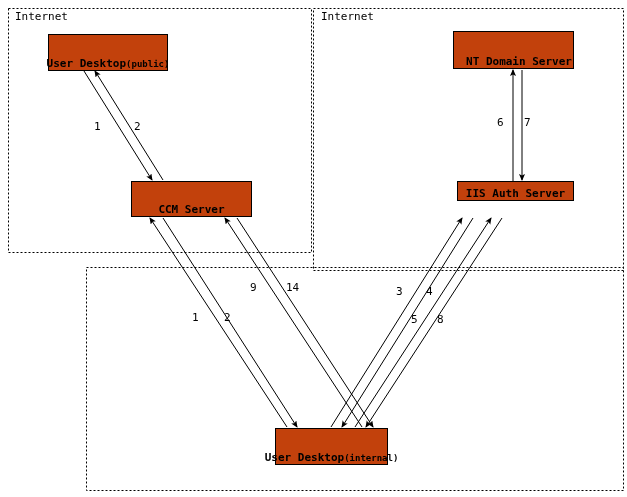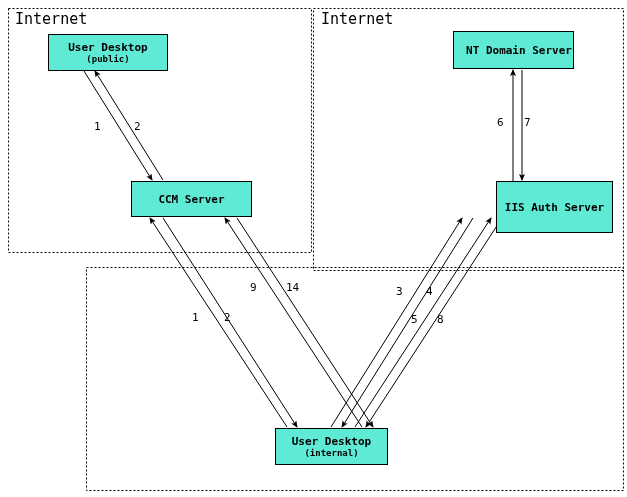--- a/index.html
+++ b/index.html
@@ -18,33 +18,32 @@
   #diagram-svg {
     position: absolute;
     left: 0;
     top: 0;
     width: 627px;
     height: 497px;
   }
   .zone-label {
     position: absolute;
     font-family: "DejaVu Sans Mono", "Liberation Mono", monospace;
-    font-size: 15px;
+    font-size: 11px;
     color: #000000;
     white-space: nowrap;
     letter-spacing: 0px;
   }
   .node-box {
     position: absolute;
     box-sizing: border-box;
     border: 1px solid #000000;
-    background: #5eead4;
+    background: #c2410c;
     display: flex;
-    flex-direction: column;
-    align-items: center;
+    align-items: flex-end;
     justify-content: center;
     font-family: "DejaVu Sans Mono", "Liberation Mono", monospace;
     color: #000000;
   }
   .node-title {
     font-size: 11px;
     font-weight: bold;
     white-space: nowrap;
     line-height: 13px;
   }
@@ -98,21 +97,21 @@
       <div class="node-box" style="left: 48px; top: 34px; width: 120px; height: 37px;">
         <div class="node-title">User Desktop</div>
         <div class="node-sub">(public)</div>
       </div>
       <div class="node-box" style="left: 131px; top: 181px; width: 121px; height: 36px;">
         <div class="node-title">CCM Server</div>
       </div>
       <div class="node-box" style="left: 453px; top: 31px; width: 121px; height: 38px; padding-left: 11px;">
         <div class="node-title">NT Domain Server</div>
       </div>
-      <div class="node-box" style="left: 457px; top: 181px; width: 117px; height: 52px; margin-left: 39px;">
+      <div class="node-box" style="left: 457px; top: 181px; width: 117px; height: 20px;">
         <div class="node-title">IIS Auth Server</div>
       </div>
       <div class="node-box" style="left: 275px; top: 428px; width: 113px; height: 37px;">
         <div class="node-title">User Desktop</div>
         <div class="node-sub">(internal)</div>
       </div>
     </div>
   <div id="labels-layer">
       <div class="zone-label" style="left: 15px; top: 10px;">Internet</div>
       <div class="zone-label" style="left: 321px; top: 10px;">Internet</div>

